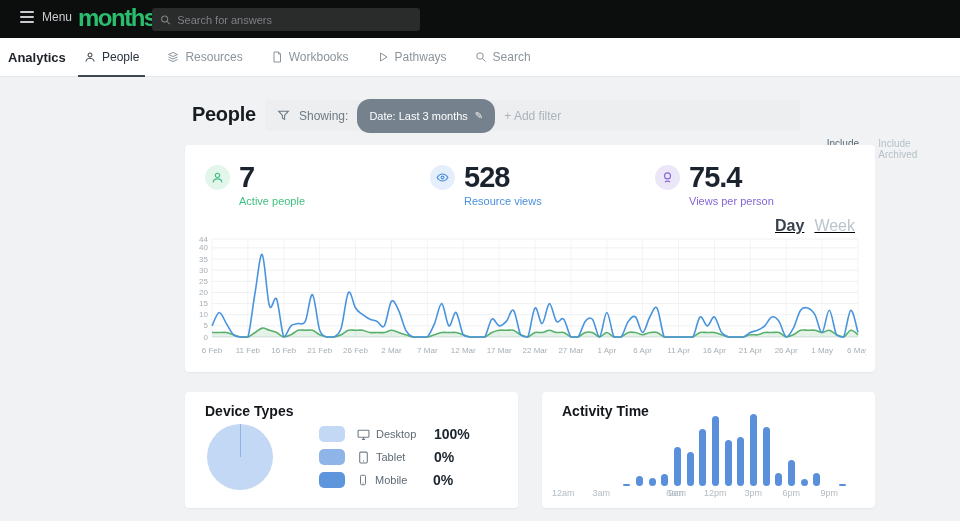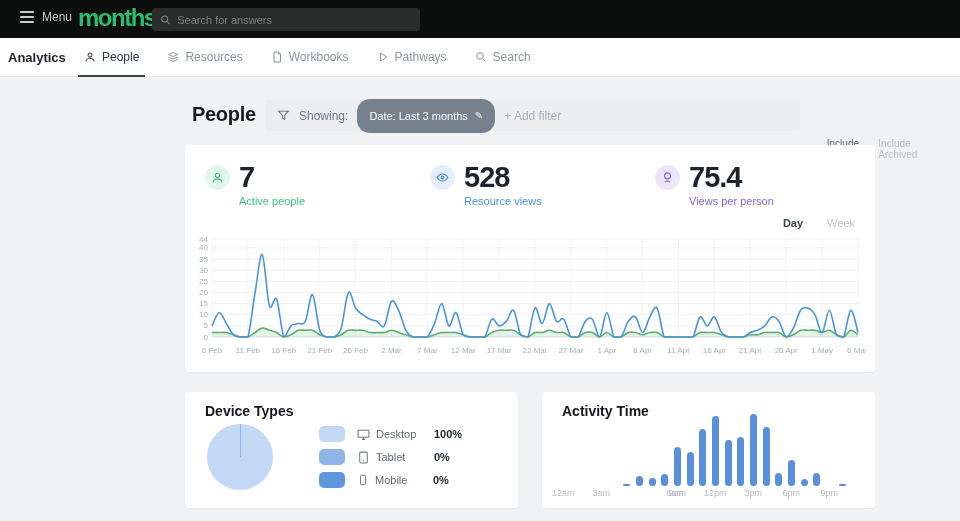--- a/index.html
+++ b/index.html
@@ -48,35 +48,35 @@
   .card-title { position:absolute; left:20px; top:11px; font-size:14px; font-weight:bold; color:#14181c; }
 
   
   .stat { position:absolute; top:17px; display:flex; align-items:flex-start; }
   .stat-icon { width:25px; height:25px; border-radius:50%; display:flex; align-items:center; justify-content:center; margin-top:3px; }
   .stat-body { margin-left:9px; }
   .stat-value { font-size:29px; font-weight:bold; color:#1b242e; letter-spacing:-1px; line-height:1.05; }
   .stat-label { font-size:11px; margin-top:3px; }
 
   
-  .daywk { position:absolute; right:20px; top:72px; font-size:11px; display:flex; gap:24px; }
+  .daywk { position:absolute; right:20px; top:72px; font-size:16px; display:flex; gap:10px;text-decoration:underline; }
   .daywk .day { color:#39434e; font-weight:bold; cursor:pointer; }
   .daywk .week { color:#bcc4cb; cursor:pointer; }
 
   .linechart-wrap { position:absolute; left:5px; top:92px; width:676px; height:128px; }
 
   
   .pie { position:absolute; left:22px; top:32px; width:66px; height:66px; border-radius:50%; }
   .pie-sliver { position:absolute; left:50%; top:0; width:1px; height:33px; background:#93b4e2; }
   .legend { position:absolute; left:134px; top:34px; display:flex; flex-direction:column; gap:7px; width:178px; }
   .legend-row { display:flex; align-items:center; height:16px; }
   .legend-swatch { width:26px; height:16px; border-radius:5px; margin-right:12px; }
   .legend-ico { color:#707b85; margin-right:6px; display:flex; }
   .legend-label { font-size:11px; color:#5f6a74; width:58px; }
-  .legend-value { font-size:11px; font-weight:bold; color:#1b242e; }
+  .legend-value { font-size:14px; font-weight:bold; color:#1b242e; }
 
   
   .bars-area { position:absolute; left:15px; top:20px; width:304px; height:74px; }
   .bar { position:absolute; bottom:0; width:7px; background:#5a8fdb; border-radius:3.5px; }
   .bar-labels { position:absolute; left:15px; top:96px; width:304px; height:12px; }
   .bar-labels span { position:absolute; transform:translateX(-50%); font-size:9px; color:#b3bcc3; }
 
   text { font-family:"Liberation Sans", sans-serif; }
 </style>
 </head>

